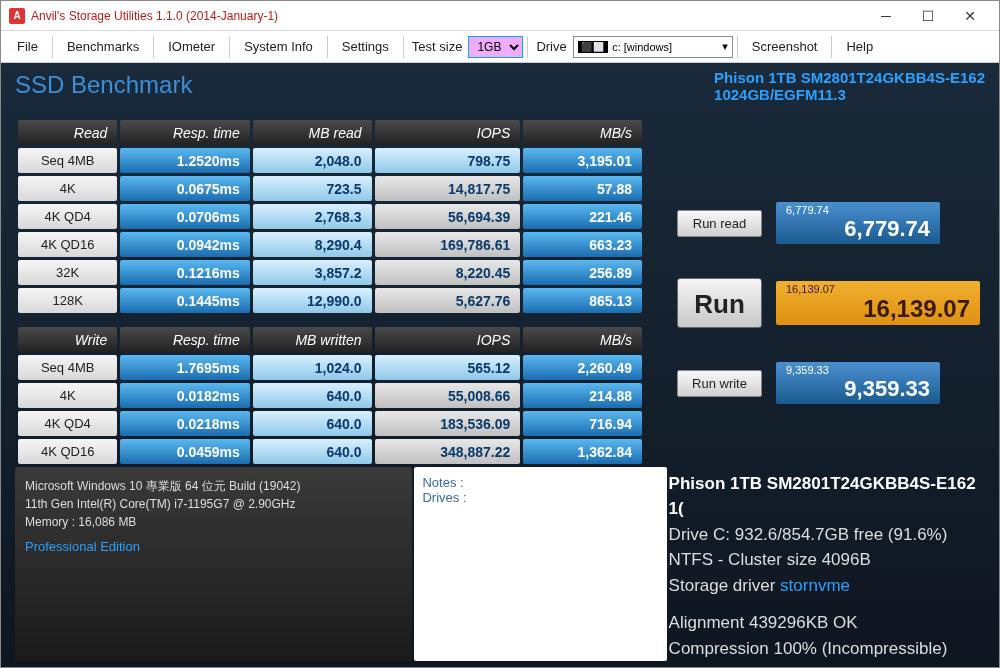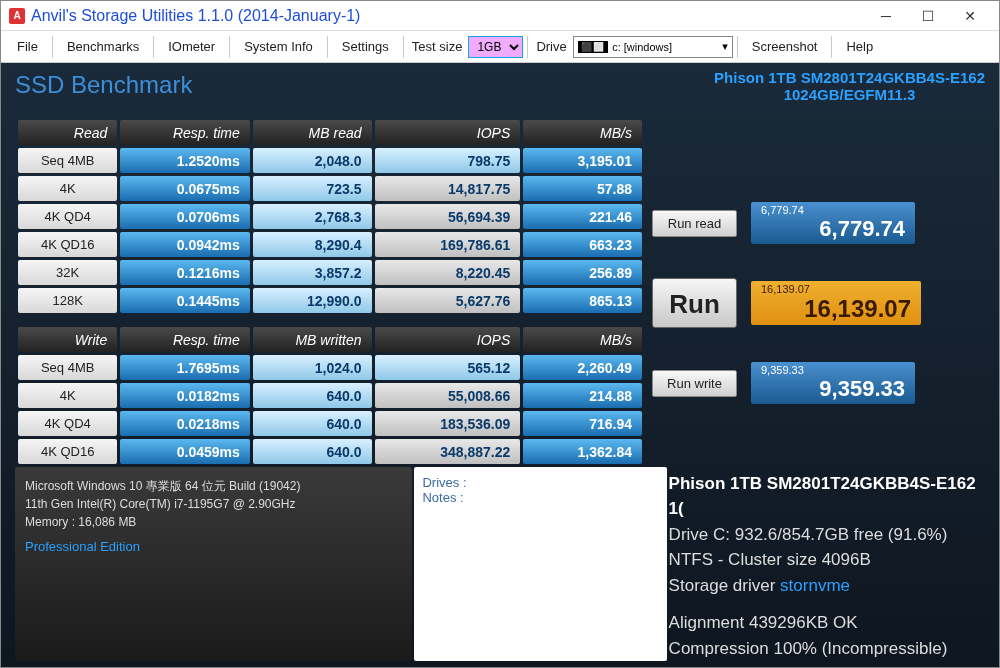--- a/index.html
+++ b/index.html
@@ -1,47 +1,47 @@
 <!DOCTYPE html>
 <html><head>
 <meta charset="utf-8">
 <style>
 *{margin:0;padding:0;box-sizing:border-box;font-family:"Segoe UI",Arial,sans-serif}
 body{background:#fff;width:1000px;height:668px;overflow:hidden;border:1px solid #888}
 .title-bar{height:30px;background:#fff;display:flex;align-items:center;padding:0 8px;border-bottom:1px solid #ddd}
 .title-bar .icon{width:16px;height:16px;background:#d33;border-radius:2px;margin-right:6px;display:flex;align-items:center;justify-content:center;color:#fff;font-size:10px;font-weight:bold}
-.title-bar .title{font-size:16px;color:#1d4ed8}
+.title-bar .title{font-size:12px;color:#b91c1c}
 .win-ctrl{margin-left:auto;display:flex;gap:0}
 .win-ctrl span{width:42px;height:28px;display:flex;align-items:center;justify-content:center;font-size:14px;color:#333;cursor:pointer}
 .menu-bar{height:32px;background:#fff;display:flex;align-items:center;padding:0 6px;gap:2px;border-bottom:1px solid #ccc}
 .menu-bar .sep{width:1px;height:22px;background:#ccc;margin:0 2px}
 .menu-item{padding:4px 10px;font-size:13px;color:#222;cursor:pointer}
 .menu-label{font-size:13px;color:#222;padding:0 4px}
 .sel{border:1px solid #0ea5e9;background:#f0abfc;font-size:12px;padding:2px 4px;height:22px}
 .drive-sel{border:1px solid #888;background:#fff;font-size:11px;padding:2px 4px;height:22px;width:160px;display:flex;align-items:center}
 .drive-icon{background:#000;color:#fff;font-size:9px;padding:1px 4px;margin-right:4px}
 .main{background:linear-gradient(#1a2a3a,#0e1620);padding:8px 14px 6px;height:calc(100% - 62px);color:#fff;position:relative}
 .top-label{font-size:24px;color:#3b8fd9;font-weight:400}
-.dev-info{position:absolute;right:14px;top:6px;text-align:center;font-size:15px;color:#2aa0ff;font-weight:bold}
-.tables{margin-top:18px;display:flex;gap:3px}
+.dev-info{position:absolute;right:14px;top:6px;text-align:left;font-size:15px;color:#2aa0ff;font-weight:bold}
+.tables{margin-top:18px;display:flex;gap:28px}
 .tbl-area{flex:0 0 630px}
 .side-area{flex:1;padding-left:4px}
 table{border-collapse:separate;border-spacing:3px 3px;width:100%}
 th,td{height:25px;font-size:14px;text-align:right;padding:0 10px;border-radius:2px;font-weight:bold}
 th{background:linear-gradient(#4a4a4a,#222);color:#fff;font-style:italic;font-weight:normal}
 .row-lab{background:linear-gradient(#f5f5f5,#d8d8d8);color:#222;text-align:center;width:92px;font-weight:normal;font-size:13px}
 .c-blue{background:linear-gradient(#5bb8f0,#1a6db0);color:#fff}
 .c-lblue{background:linear-gradient(#d8f0ff,#90c8e8);color:#0a3a6a}
 .c-gray{background:linear-gradient(#e8e8e8,#c0c0c0);color:#0a3a6a}
 .btn-run{background:linear-gradient(#f8f8f8,#d0d0d0);border:1px solid #888;color:#222;font-size:13px;padding:5px 10px;border-radius:2px;cursor:pointer;width:85px;text-align:center}
 .btn-big{background:linear-gradient(#f5f5f5,#c8c8c8);border:1px solid #666;font-size:26px;font-weight:bold;color:#222;width:85px;height:50px;text-align:center;line-height:50px;border-radius:3px;cursor:pointer}
 .score-box{background:linear-gradient(#4a90d0,#1a5a90);color:#fff;padding:2px 10px;border-radius:2px;width:164px;text-align:right;font-weight:bold}
 .score-box .small{font-size:11px;text-align:left;font-weight:normal}
 .score-box .big{font-size:22px}
-.score-total{background:linear-gradient(#f0b030,#e09010);color:#3a1a00;padding:2px 10px;border-radius:2px;width:170px;text-align:right;font-weight:bold}
+.score-total{background:linear-gradient(#f0b030,#e09010);color:#3a1a00;padding:2px 10px;border-radius:2px;width:204px;text-align:right;font-weight:bold}
 .score-total .small{font-size:11px;text-align:left;font-weight:normal}
 .score-total .big{font-size:24px}
 .side-row{display:flex;align-items:center;gap:14px;margin-bottom:8px}
 .footer{position:absolute;left:14px;right:14px;bottom:6px;display:flex;gap:2px;font-size:12px}
 .foot-left{background:linear-gradient(#3a3a3a,#1a1a1a);padding:10px;border-radius:3px;width:410px;color:#ddd;line-height:1.5}
 .foot-mid{background:#fff;color:#3a6aa0;padding:8px;border-radius:2px;width:260px;font-size:13px}
 .foot-right{color:#ddd;font-size:17px;line-height:1.5;padding-top:4px}
 .pro{color:#2aa0ff;margin-top:6px;font-size:13px}
 </style>
 </head>
@@ -219,22 +219,22 @@
   </div>
 
   <div class="footer">
     <div class="foot-left">
       <div>Microsoft Windows 10 專業版 64 位元 Build (19042)</div>
       <div>11th Gen Intel(R) Core(TM) i7-1195G7 @ 2.90GHz</div>
       <div>Memory : 16,086 MB</div>
       <div class="pro">Professional Edition</div>
     </div>
     <div class="foot-mid">
+      <div>Notes :</div>
       <div>Drives :</div>
-      <div>Notes :</div>
     </div>
     <div class="foot-right">
       <div style="color:#fff;font-weight:bold">Phison 1TB SM2801T24GKBB4S-E162 1(</div>
       <div>Drive C: 932.6/854.7GB free (91.6%)</div>
       <div>NTFS - Cluster size 4096B</div>
       <div><span>Storage driver </span> <span style="color:#2aa0ff">stornvme</span></div>
       <div style="margin-top:12px">Alignment 439296KB OK</div>
       <div>Compression 100% (Incompressible)</div>
     </div>
   </div>

